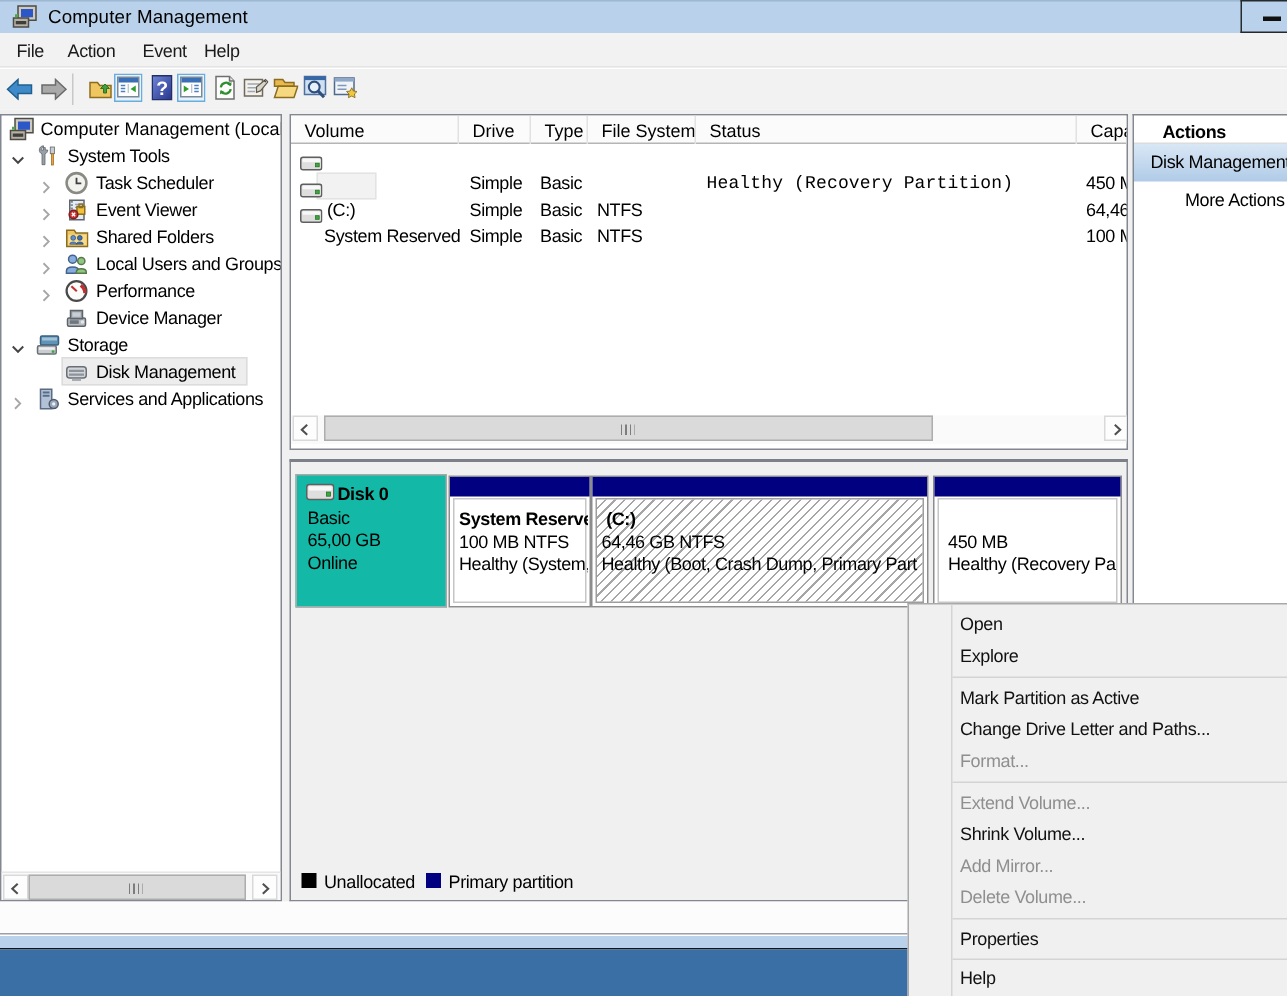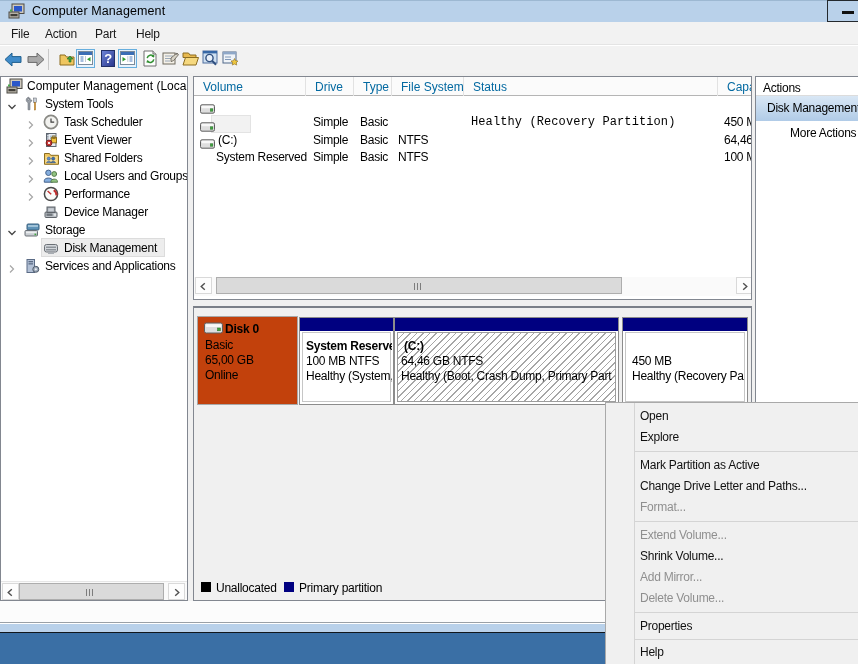--- a/index.html
+++ b/index.html
@@ -22,25 +22,25 @@
   .ticon { position:absolute; top:1px; }
   .tlabel { position:absolute; top:0; }
   .chev { position:absolute; top:4px; }
   #tsel { position:absolute; left:40px; top:161px; width:124px; height:19px; background:#ededed; border:1px solid #dcdcdc; }
   .hscroll { position:absolute; }
   .sbtn { position:absolute; width:17px; height:17px; background:#fdfdfd; border:1px solid #d9d9d9; color:#4d4d4d; text-align:center; line-height:15px; font-size:12px; font-family:"Liberation Sans"; }
   .sthumb { position:absolute; top:0; height:17px; background:#dadada; border:1px solid #adadad; }
   .grip { position:absolute; top:5px; width:9px; height:7px; background:repeating-linear-gradient(90deg,#7d7d7d 0 1px,rgba(0,0,0,0) 1px 3px); }
   #listpane { left:193px; top:76px; width:559px; height:224px; background:#fff; border:1px solid #828790; overflow:hidden; }
   #lheader { position:absolute; left:0; top:0; width:557px; height:19px; background:#fbfbfb; border-bottom:1px solid #b5b5b5; }
-  .hcol { position:absolute; top:0; height:19px; line-height:20px; padding-left:9px; letter-spacing:0; white-space:nowrap; overflow:hidden; border-right:1px solid #e2e2e2; color:#0369a1; }
+  .hcol { position:absolute; top:0; height:19px; line-height:20px; padding-left:9px; letter-spacing:0; white-space:nowrap; overflow:hidden; border-right:1px solid #e2e2e2; color:#000000; }
   .lrow { position:absolute; height:18px; line-height:18px; white-space:nowrap; }
   .lcell { position:absolute; top:16px; } .stx { letter-spacing:0.1px;font-family:Liberation Mono, monospace; }
   #graphpane { left:193px; top:306px; width:559px; height:295px; background:#f0f0f0; border:1px solid #828790; border-top:2px solid #7a7f88; overflow:hidden; }
-  #disklabel { position:absolute; left:3px; top:8px; width:101px; height:89px; background:#c2410c; border:1px solid #a8a8a8; }
+  #disklabel { position:absolute; left:3px; top:8px; width:101px; height:89px; background:#14b8a6; border:1px solid #a8a8a8; }
   .part { position:absolute; top:9px; height:88px; background:#fff; border:1px solid #8c8c8c; }
   .pbar { position:absolute; left:0; top:0; width:100%; height:13px; background:#000080; }
   .ptext { position:absolute; left:6px; top:21px; line-height:15px; white-space:nowrap; overflow:hidden; right:1px; }
   .hatch { position:absolute; left:2px; top:14px; right:2px; bottom:2px; border:1px solid #9d9d9d; background:repeating-linear-gradient(135deg,#fff 0 3.6px,#a6a6a6 3.6px 4.6px); }
   .pinner { position:absolute; left:2px; top:14px; right:2px; bottom:2px; border:1px solid #c6c6c6; }
   #legend { position:absolute; left:0; top:271px; width:557px; height:18px; line-height:18px;text-align:right; }
   .lsq { position:absolute; top:3px; width:10px; height:10px; }
   #actions { left:755px; top:76px; width:103px; height:525px; background:#fff; border:1px solid #828790; border-right:none; overflow:hidden; }
   #act-head { position:absolute; left:0; top:0; width:103px; height:19px; border-bottom:1px solid #dcdcdc; }
   #act-dm { position:absolute; left:0; top:19px; width:103px; height:25px; line-height:25px; padding-left:11px; background:linear-gradient(#d9e7f5,#b0cbe7); white-space:nowrap; }
@@ -65,21 +65,21 @@
       <rect x="2.5" y="11" width="7" height="2.2" fill="#403e38"></rect>
       <rect x="2" y="6.5" width="2" height="2" fill="#49a84a"></rect>
     </svg></div>
 <div class="abs" id="title-text">Computer Management</div>
 <div class="abs" id="minbtn">
     <div class="dash"></div>
   </div>
 <div class="abs" id="menubar">
   <div class="menuitem" style="left:11px;">File</div>
   <div class="menuitem" style="left:45px;">Action</div>
-  <div class="menuitem" style="left:95px;">Part</div>
+  <div class="menuitem" style="left:95px;">Event</div>
   <div class="menuitem" style="left:136px;">Help</div>
 </div>
 <div class="abs" id="toolbar">
   <div class="tbsep"></div>
   <div class="tbi" style="left:4px;top:6px;"><svg width="18" height="15">
         <path d="M1 7.5 L8 1 L8 4.6 L17 4.6 L17 10.4 L8 10.4 L8 14 Z" fill="#3f8bc9" stroke="#20608f"></path>
       </svg></div>
   <div class="tbi" style="left:27px;top:6px;"><svg width="18" height="15">
         <path d="M17 7.5 L10 1 L10 4.6 L1 4.6 L1 10.4 L10 10.4 L10 14 Z" fill="#a9a9a9" stroke="#6a6a6a"></path>
       </svg></div>
@@ -375,21 +375,21 @@
   <div id="legend">
     <span class="lsq" style="left:7px;background:#000;"></span>
     <span style="position:absolute;left:22px;">Unallocated</span>
     <span class="lsq" style="left:90px;background:#000080;"></span>
     <span style="position:absolute;left:105px;">Primary partition</span>
   </div>
 </div>
 
 <div class="abs" id="actions">
   <div id="act-head">
-      <span style="position:absolute;left:7px;top:4px;font-weight:normal;">Actions</span>
+      <span style="position:absolute;left:19px;top:4px;font-weight:bold;">Actions</span>
     </div>
   <div id="act-dm">Disk Management</div>
   <div id="act-more">More Actions</div>
 </div>
 
 <div class="abs" id="bstrip"></div>
 <div class="abs" id="blue1"></div>
 <div class="abs" id="bline"></div>
 <div class="abs" id="blue2"></div>
 

